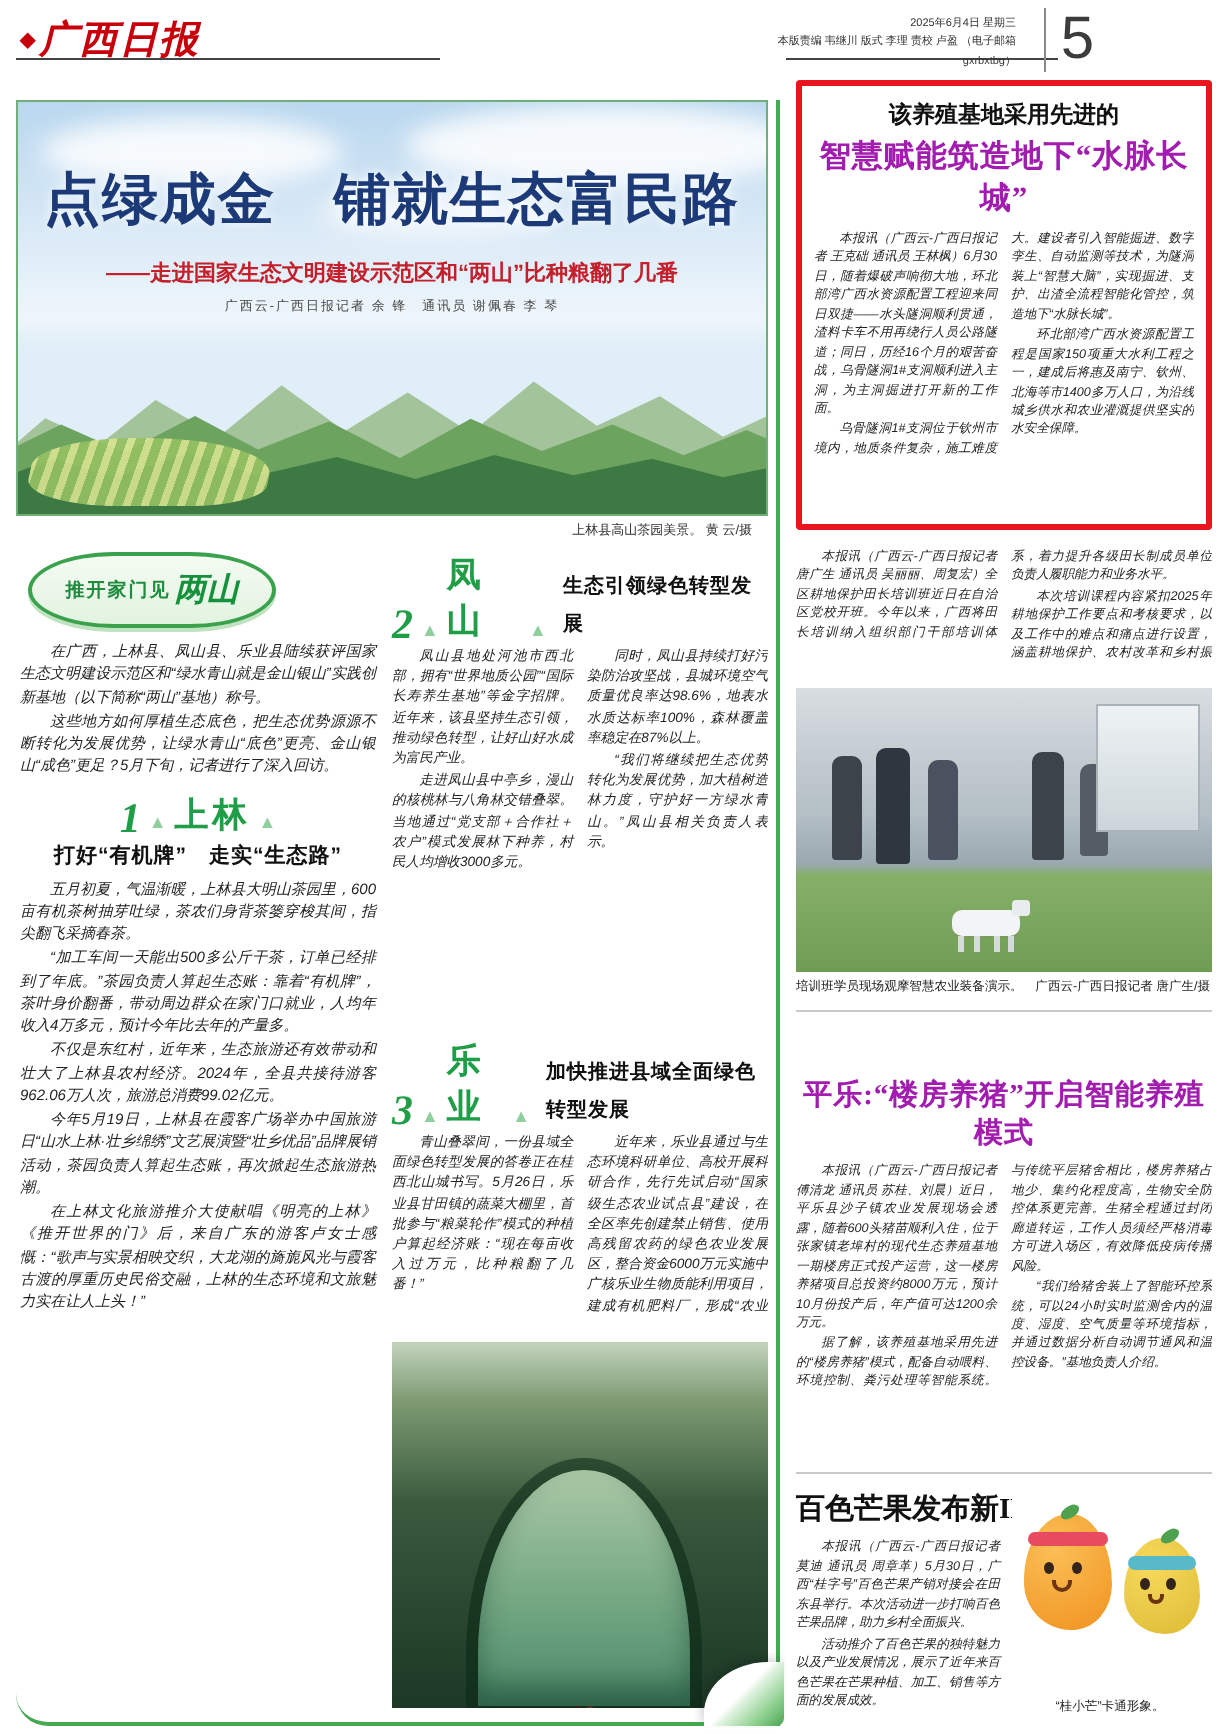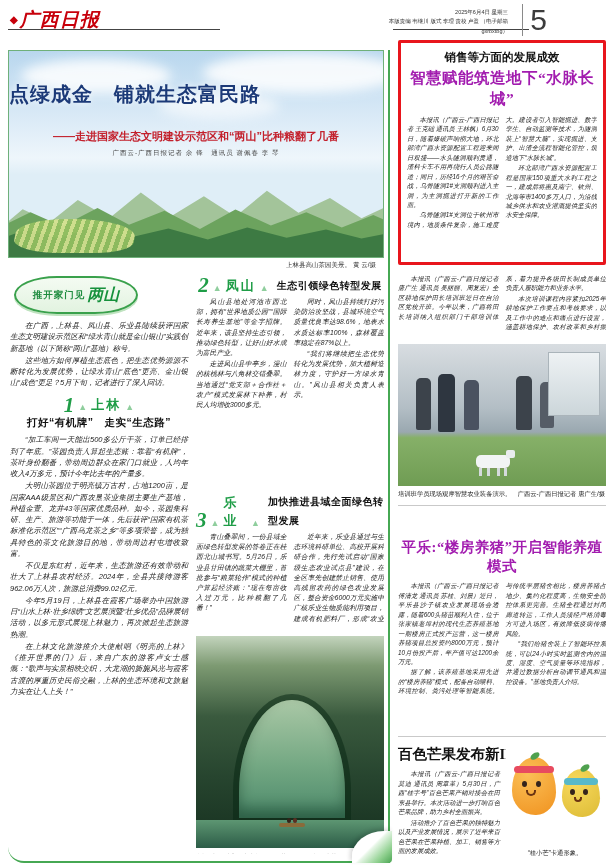--- a/index.html
+++ b/index.html
@@ -23,40 +23,40 @@
   .cloud { position:absolute; background:#fff; border-radius:50%; filter:blur(6px); opacity:.85; }
   .c1 { width:150px; height:34px; left:12px; top:8px; }
   .c2 { width:200px; height:40px; right:-20px; top:2px; }
   .c3 { width:120px; height:26px; left:150px; top:42px; opacity:.6;}
   .ridge { position:absolute; left:-10px; right:-10px; bottom:0; }
   .ridge.far  { height:92px; background:#9cbf8f; clip-path:polygon(0 70%,6% 48%,13% 62%,20% 38%,28% 58%,36% 30%,44% 55%,52% 34%,60% 56%,68% 28%,76% 52%,84% 36%,92% 58%,100% 42%,100% 100%,0 100%); opacity:.9;}
   .ridge.mid  { height:70px; background:#6ca35e; clip-path:polygon(0 58%,8% 36%,16% 56%,25% 30%,33% 54%,42% 34%,51% 60%,60% 32%,69% 55%,78% 36%,87% 58%,95% 40%,100% 52%,100% 100%,0 100%); }
   .ridge.near { height:46px; background:#3d7a43; clip-path:polygon(0 62%,7% 40%,15% 60%,24% 34%,33% 58%,43% 38%,53% 62%,63% 36%,73% 58%,83% 40%,92% 60%,100% 46%,100% 100%,0 100%); }
   .terrace { position:absolute; left:6px; bottom:4px; width:120px; height:34px; transform:skewX(-12deg);
              background:repeating-linear-gradient(98deg,#d8e492 0 4px,#95c161 4px 9px); border-radius:40% 55% 30% 40%; opacity:.9; }
-  .f-head { position:absolute; left:0; right:0; top:30px; font-family:"Liberation Serif",serif; font-weight:bold; font-size:20px; letter-spacing:1px; color:#1c3a78; text-shadow:0 0 6px rgba(255,255,255,.9); white-space:nowrap; }
+  .f-head { position:absolute; left:0; right:0; top:30px; text-align:center; font-family:"Liberation Serif",serif; font-weight:bold; font-size:28px; letter-spacing:1px; color:#1c3a78; text-shadow:0 0 6px rgba(255,255,255,.9); white-space:nowrap; }
   .f-sub  { position:absolute; left:0; right:0; top:78px; text-align:center; color:#c3202c; font-weight:bold; font-size:11px; }
   .f-byline { position:absolute; left:0; right:0; top:98px; text-align:center; color:#4a4a4a; font-size:6.5px; letter-spacing:1px; }
   .hero-cap { text-align:right; font-size:6.5px; color:#333; padding:3px 8px 2px 0; height:14px; }
 
   .cols { display:flex; gap:8px; padding:2px 0 0 2px; height:582px; overflow:hidden; }
   .col-left { width:178px; flex:none; }
   .col-right { width:188px; flex:none; }
 
   .badge { width:124px; height:38px; margin:2px 0 6px 4px; border:2px solid #3aa14c; border-radius:50px/22px; display:flex; align-items:center; justify-content:center; color:#1f8c3f; font-weight:bold; background:linear-gradient(180deg,#f4fbf2,#e2f3e0); box-shadow:0 2px 0 #bfe3bf; }
   .badge .small { font-size:9.5px; letter-spacing:1px; }
   .badge .big { font-family:"Liberation Serif",serif; font-style:italic; font-size:16px; margin-left:2px; color:#16913c; }
 
   .bodytext p { font-size:7.5px; line-height:1.5; text-align:justify; text-indent:2em; color:#222; margin-bottom:1px;font-style:italic; }
   .col-right .bodytext p, .rc .bodytext p { font-size:6.8px; }
 
   .sec-head { display:flex; align-items:flex-end; justify-content:center; gap:4px; margin:7px 0 2px; }
   .sec-num { font-family:"Liberation Serif",serif; font-style:italic; font-weight:bold; font-size:21px; color:#1f9d47; line-height:.9; }
   .mt-ic { color:#8fce9d; font-size:9px; line-height:1.6; }
-  .sec-name { color:#1f9d47; font-weight:bold; font-size:13px; letter-spacing:2px; }
+  .sec-name { color:#1f9d47; font-weight:bold; font-size:17px; letter-spacing:2px; }
   .sec-sub { font-weight:bold; font-size:10px; color:#111; margin-left:4px; letter-spacing:.5px; line-height:1.9; }
   .sec-sub-line { text-align:center; font-weight:bold; font-size:10.5px; color:#111; margin:2px 0 4px; letter-spacing:.5px; }
 
   .twocol { column-count:2; column-gap:7px; overflow:hidden; }
   .s2body { height:188px; }
   .s3body { height:100px; }
 
   .arch { position:relative; height:212px; margin-top:4px; overflow:hidden;
           background:linear-gradient(180deg,#c3d4bd 0%,#7d9a72 14%,#3a5a3e 38%,#27452f 66%,#16301f 100%); }
   .arch-hole { position:absolute; left:23%; right:21%; top:30%; bottom:14%; background:linear-gradient(180deg,#aac8a6,#74a883 55%,#4c8a6b); border-radius:50% 50% 4% 4%/78% 78% 0 0; box-shadow:inset 0 -10px 14px rgba(0,35,18,.4), 0 0 0 6px rgba(10,40,20,.55); }
@@ -159,24 +159,24 @@
             <p>这些地方如何厚植生态底色，把生态优势源源不断转化为发展优势，让绿水青山“底色”更亮、金山银山“成色”更足？5月下旬，记者进行了深入回访。</p>
           </div>
         <div class="sec-head">
           <span class="sec-num">1</span>
           <span class="mt-ic">▲</span>
           <span class="sec-name">上林</span>
           <span class="mt-ic">▲</span>
         </div>
         <div class="sec-sub-line">打好“有机牌”　走实“生态路”</div>
         <div class="bodytext">
+            <p>五月初夏，气温渐暖，上林县大明山茶园里，600亩有机茶树抽芽吐绿，茶农们身背茶篓穿梭其间，指尖翻飞采摘春茶。</p>
             <p>“加工车间一天能出500多公斤干茶，订单已经排到了年底。”茶园负责人算起生态账：靠着“有机牌”，茶叶身价翻番，带动周边群众在家门口就业，人均年收入4万多元，预计今年比去年的产量多。</p>
-            <p>大明山茶园位于明亮镇万古村，占地1200亩，是国家AAA级景区和广西农垦茶业集团主要生产基地，种植金萱、龙井43等国家优质品种。如今，茶园集科研、生产、旅游等功能于一体，先后获评“国家有机茶标准化示范区”“广西乌龙茶之乡”等多项荣誉，成为独具特色的茶文化旅游目的地，带动周边村屯增收致富。</p>
             <p>不仅是东红村，近年来，生态旅游还有效带动和壮大了上林县农村经济。2024年，全县共接待游客962.06万人次，旅游总消费99.02亿元。</p>
-            <p>今年5月19日，上林县在霞客广场举办中国旅游日“山水上林·壮乡绵绣”文艺展演暨“壮乡优品”品牌展销活动，以多元形式展现上林魅力，再次掀起生态旅游热潮。</p>
+            <p>今年5月19日，上林县在霞客广场举办中国旅游日“山水上林·壮乡绵绣”文艺展演暨“壮乡优品”品牌展销活动，茶园负责人算起生态账，再次掀起生态旅游热潮。</p>
             <p>在上林文化旅游推介大使献唱《明亮的上林》《推开世界的门》后，来自广东的游客卢女士感慨：“歌声与实景相映交织，大龙湖的旖旎风光与霞客古渡的厚重历史民俗交融，上林的生态环境和文旅魅力实在让人上头！”</p>
           </div>
       </div>
 
       <div class="col-right">
         <div class="sec-head" style="margin-top:2px;">
           <span class="sec-num">2</span>
           <span class="mt-ic">▲</span>
           <span class="sec-name">凤山</span>
           <span class="mt-ic">▲</span>
@@ -208,21 +208,21 @@
         </div>
         <div class="arch-cap">近年来，乐业县生态旅游呈现蓬勃发展的良好态势。图为游人在布柳河仙人桥景区泛舟游玩。　（自治区生态环境厅供图）</div>
       </div>
     </div>
     <div class="curl"></div>
   </div>
 
   <div class="rc">
 
     <div class="redbox">
-      <div class="kicker">销售等方面的发展成效</div>
+      <div class="kicker">该养殖基地采用先进的</div>
       <div class="rc-head">智慧赋能筑造地下“水脉长城”</div>
       <div class="bodytext rc-body rb-body">
           <p>本报讯（广西云-广西日报记者 王克础 通讯员 王林枫）6月30日，随着爆破声响彻大地，环北部湾广西水资源配置工程迎来同日双捷——水头隧洞顺利贯通，渣料卡车不用再绕行人员公路隧道；同日，历经16个月的艰苦奋战，乌骨隧洞1#支洞顺利进入主洞，为主洞掘进打开新的工作面。</p>
           <p>乌骨隧洞1#支洞位于钦州市境内，地质条件复杂，施工难度大。建设者引入智能掘进、数字孪生、自动监测等技术，为隧洞装上“智慧大脑”，实现掘进、支护、出渣全流程智能化管控，筑造地下“水脉长城”。</p>
           <p>环北部湾广西水资源配置工程是国家150项重大水利工程之一，建成后将惠及南宁、钦州、北海等市1400多万人口，为沿线城乡供水和农业灌溉提供坚实的水安全保障。</p>
         </div>
     </div>
 
     <div class="a2">
       <div class="bodytext rc-body a2-body">

